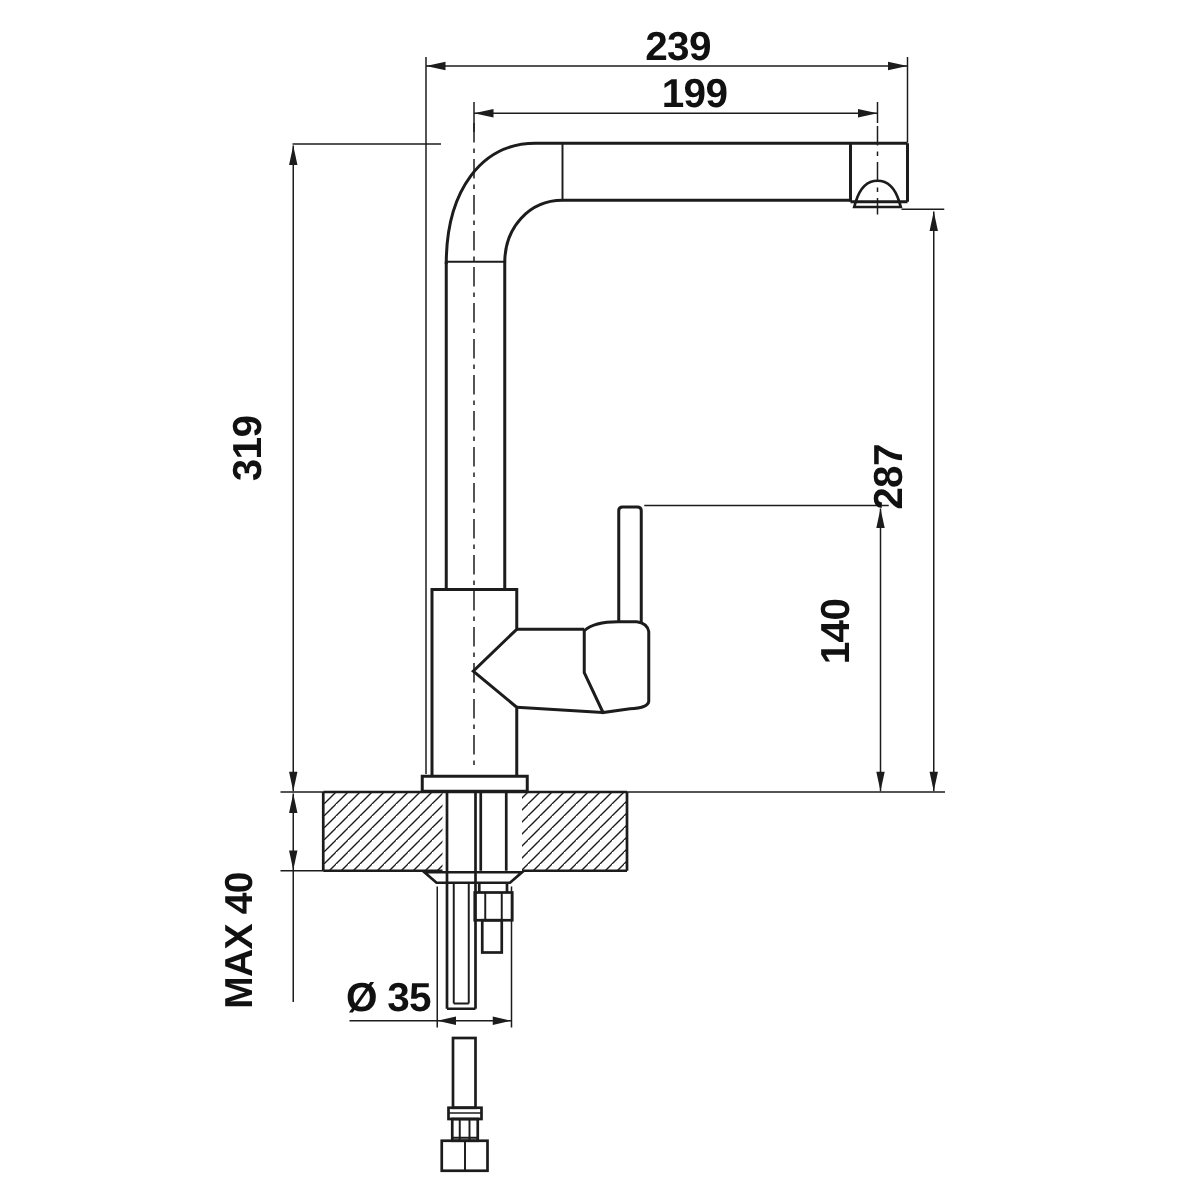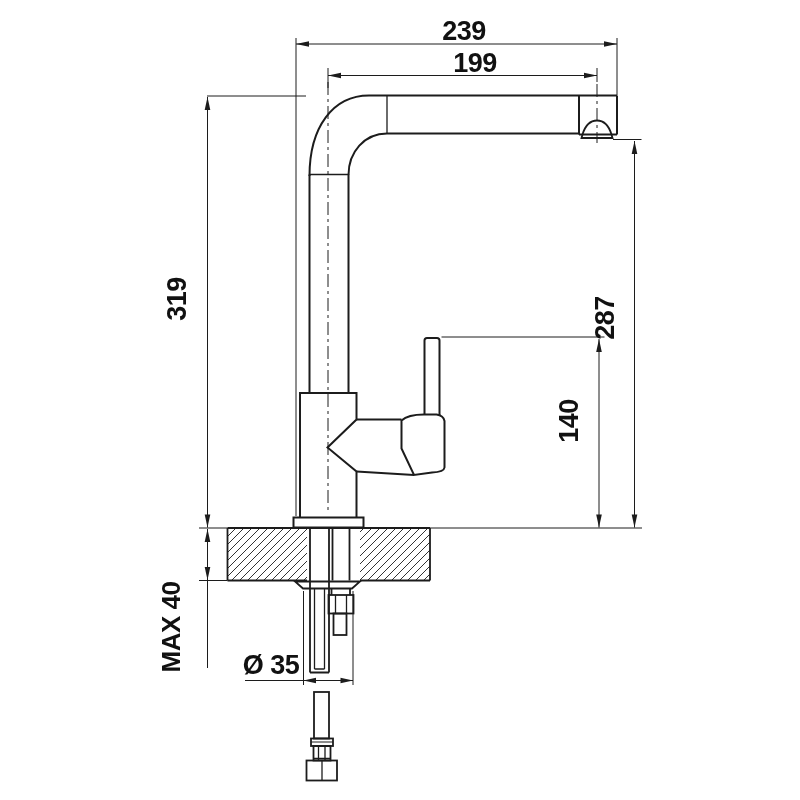--- a/index.html
+++ b/index.html
@@ -6,21 +6,20 @@
     margin: 0;
     padding: 0;
     background: #ffffff;
   }
   .canvas {
     position: relative;
     width: 664px;
     height: 800px;
     background: #ffffff;
     font-family: "Liberation Sans", sans-serif;
-    margin-left: 12px;
   }
   svg { display: block; }
   .obj   { stroke: #1c1c1c; stroke-width: 2;   fill: none; stroke-linecap: butt; stroke-linejoin: miter; }
   .obj-m { stroke: #1c1c1c; stroke-width: 1.8; fill: none; }
   .obj-t { stroke: #1c1c1c; stroke-width: 1.3; fill: none; }
   .dim   { stroke: #1c1c1c; stroke-width: 1;   fill: none; }
   .cl    { stroke: #1c1c1c; stroke-width: 1;   fill: none; stroke-dasharray: 13 4 3 4; }
   .arr   { fill: #1c1c1c; stroke: none; }
   .dimtext {
     fill: #111111;

